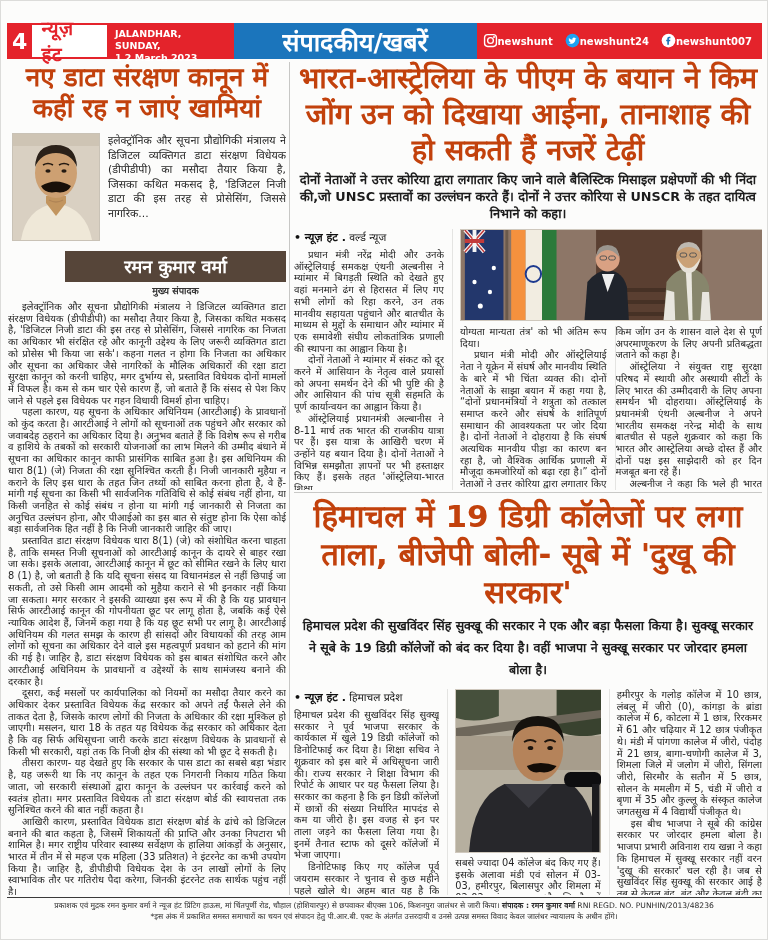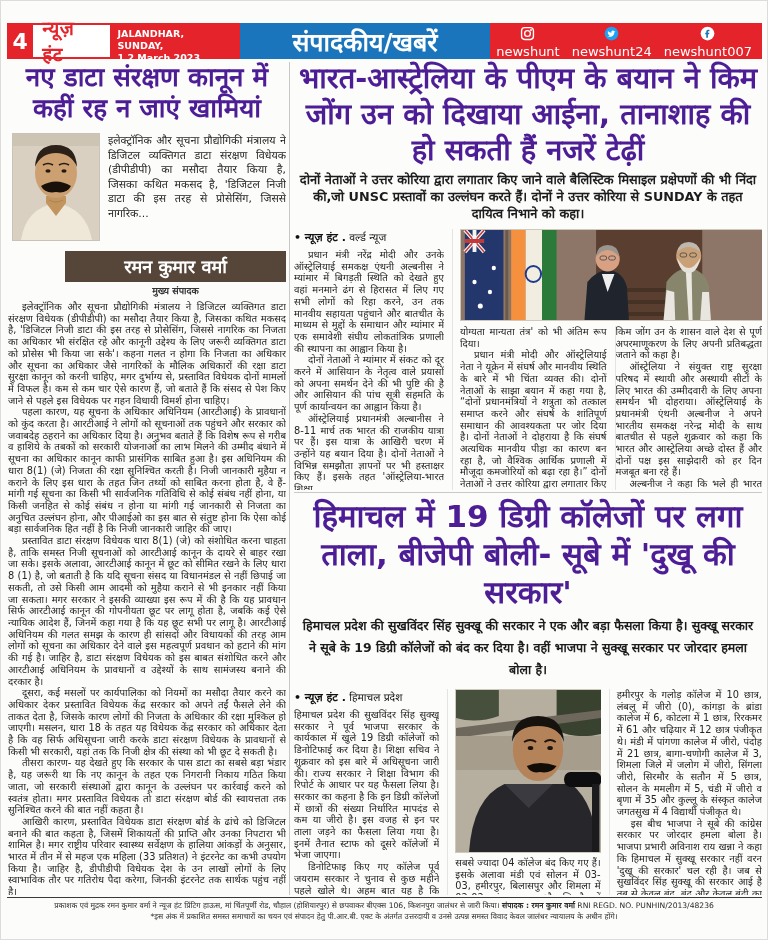--- a/index.html
+++ b/index.html
@@ -10,25 +10,25 @@
   .page-frame{position:absolute;inset:0;border:1px solid #dcdcda;pointer-events:none;}
 
   
   .header-bar{position:absolute;left:7px;top:23px;width:755px;height:36px;background:#e4232b;display:flex;align-items:stretch;}
   .page-num{width:27px;color:#fff;font-size:22px;font-weight:bold;display:flex;align-items:center;justify-content:center;}
   .logo-box{background:#fff;margin:2px 0;padding:12px 9px;display:flex;align-items:center;}
   .logo-text{color:#e4232b;font-weight:bold;font-size:19px;letter-spacing:.5px;}
   .dateline{color:#fff;font-size:9.5px;font-weight:bold;padding:5px 8px 0 8px;line-height:12px;}
   .section-box{background:#1b75bc;color:#fff;width:258px;display:flex;align-items:center;justify-content:center;font-size:25px;font-weight:bold;margin-left:2px;}
   .social{margin-left:auto;display:flex;gap:12px;padding:3px 10px 2px 6px;}
-  .social-item{display:flex;flex-direction:column;align-items:center;justify-content:space-between;color:#fff;font-size:13px;font-weight:normal;line-height:10px;}
+  .social-item{display:flex;flex-direction:row;align-items:center;justify-content:space-between;color:#fff;font-size:10px;font-weight:bold;line-height:10px;}
   .social-item svg{width:15px;height:15px;}
 
   
-  .headline{font-weight:bold;text-align:center;color:#4c1d95;}
+  .headline{font-weight:bold;text-align:center;color:#c2410c;}
   .body-text{font-size:9.8px;line-height:11.7px;text-align:justify;margin:0;text-indent:14px;color:#242424;}
   .body-text.no-indent{text-indent:0;}
   .byline{font-size:10.5px;margin:0 0 5px 0;color:#111;}
   .byline b{font-size:11px;}
 
   
   .editorial{position:absolute;left:8px;top:62px;width:278px;height:833px;overflow:hidden;}
   .ed-headline{font-size:26px;line-height:31px;}
   .ed-intro-block{margin-top:7px;overflow:hidden;}
   .author-photo{float:left;width:86px;height:106px;margin:2px 8px 2px 4px;border:1px solid #c9c2b6;}
@@ -142,21 +142,21 @@
     <p class="body-text">दूसरा, कई मसलों पर कार्यपालिका को नियमों का मसौदा तैयार करने का अधिकार देकर प्रस्तावित विधेयक केंद्र सरकार को अपने तईं फैसले लेने की ताकत देता है, जिसके कारण लोगों की निजता के अधिकार की रक्षा मुश्किल हो जाएगी। मसलन, धारा 18 के तहत यह विधेयक केंद्र सरकार को अधिकार देता है कि वह सिर्फ अधिसूचना जारी करके डाटा संरक्षण विधेयक के प्रावधानों से किसी भी सरकारी, यहां तक कि निजी क्षेत्र की संस्था को भी छूट दे सकती है।</p>
     <p class="body-text">तीसरा कारण- यह देखते हुए कि सरकार के पास डाटा का सबसे बड़ा भंडार है, यह जरूरी था कि नए कानून के तहत एक निगरानी निकाय गठित किया जाता, जो सरकारी संस्थाओं द्वारा कानून के उल्लंघन पर कार्रवाई करने को स्वतंत्र होता। मगर प्रस्तावित विधेयक तो डाटा संरक्षण बोर्ड की स्वायत्तता तक सुनिश्चित करने की बात नहीं कहता है।</p>
     <p class="body-text">आखिरी कारण, प्रस्तावित विधेयक डाटा संरक्षण बोर्ड के ढांचे को डिजिटल बनाने की बात कहता है, जिसमें शिकायतों की प्राप्ति और उनका निपटारा भी शामिल है। मगर राष्ट्रीय परिवार स्वास्थ्य सर्वेक्षण के हालिया आंकड़ों के अनुसार, भारत में तीन में से महज एक महिला (33 प्रतिशत) ने इंटरनेट का कभी उपयोग किया है। जाहिर है, डीपीडीपी विधेयक देश के उन लाखों लोगों के लिए स्वाभाविक तौर पर गतिरोध पैदा करेगा, जिनकी इंटरनेट तक सार्थक पहुंच नहीं है।</p>
   </div>
 </div>
 
 <div class="v-divider"></div>
 
 <div class="world">
   <div class="headline world-headline">भारत-आस्ट्रेलिया के पीएम के बयान ने किम जोंग उन को दिखाया आईना, तानाशाह की हो सकती हैं नजरें टेढ़ीं</div>
-  <div class="world-subhead">दोनों नेताओं ने उत्तर कोरिया द्वारा लगातार किए जाने वाले बैलिस्टिक मिसाइल प्रक्षेपणों की भी निंदा की,जो UNSC प्रस्तावों का उल्लंघन करते हैं। दोनों ने उत्तर कोरिया से SUNDAY के तहत दायित्व निभाने को कहा।</div>
+  <div class="world-subhead">दोनों नेताओं ने उत्तर कोरिया द्वारा लगातार किए जाने वाले बैलिस्टिक मिसाइल प्रक्षेपणों की भी निंदा की,जो UNSC प्रस्तावों का उल्लंघन करते हैं। दोनों ने उत्तर कोरिया से UNSCR के तहत दायित्व निभाने को कहा।</div>
   <div class="world-content">
     <div class="wcol1">
       <p class="byline">
         <b>• न्यूज़ हंट .</b>
         <span>वर्ल्ड न्यूज</span>
       </p>
       <p class="body-text">प्रधान मंत्री नरेंद्र मोदी और उनके ऑस्ट्रेलियाई समकक्ष एंथनी अल्बनीस ने म्यांमार में बिगड़ती स्थिति को देखते हुए वहां मनमाने ढंग से हिरासत में लिए गए सभी लोगों को रिहा करने, उन तक मानवीय सहायता पहुंचाने और बातचीत के माध्यम से मुद्दों के समाधान और म्यांमार में एक समावेशी संघीय लोकतांत्रिक प्रणाली की स्थापना का आह्वान किया है।</p>
       <p class="body-text">दोनों नेताओं ने म्यांमार में संकट को दूर करने में आसियान के नेतृत्व वाले प्रयासों को अपना समर्थन देने की भी पुष्टि की है और आसियान की पांच सूत्री सहमति के पूर्ण कार्यान्वयन का आह्वान किया है।</p>
       <p class="body-text">ऑस्ट्रेलियाई प्रधानमंत्री अल्बानीस ने 8-11 मार्च तक भारत की राजकीय यात्रा पर हैं। इस यात्रा के आखिरी चरण में उन्होंने यह बयान दिया है। दोनों नेताओं ने विभिन्न समझौता ज्ञापनों पर भी हस्ताक्षर किए हैं। इसके तहत 'ऑस्ट्रेलिया-भारत शिक्षा</p>
     </div>

